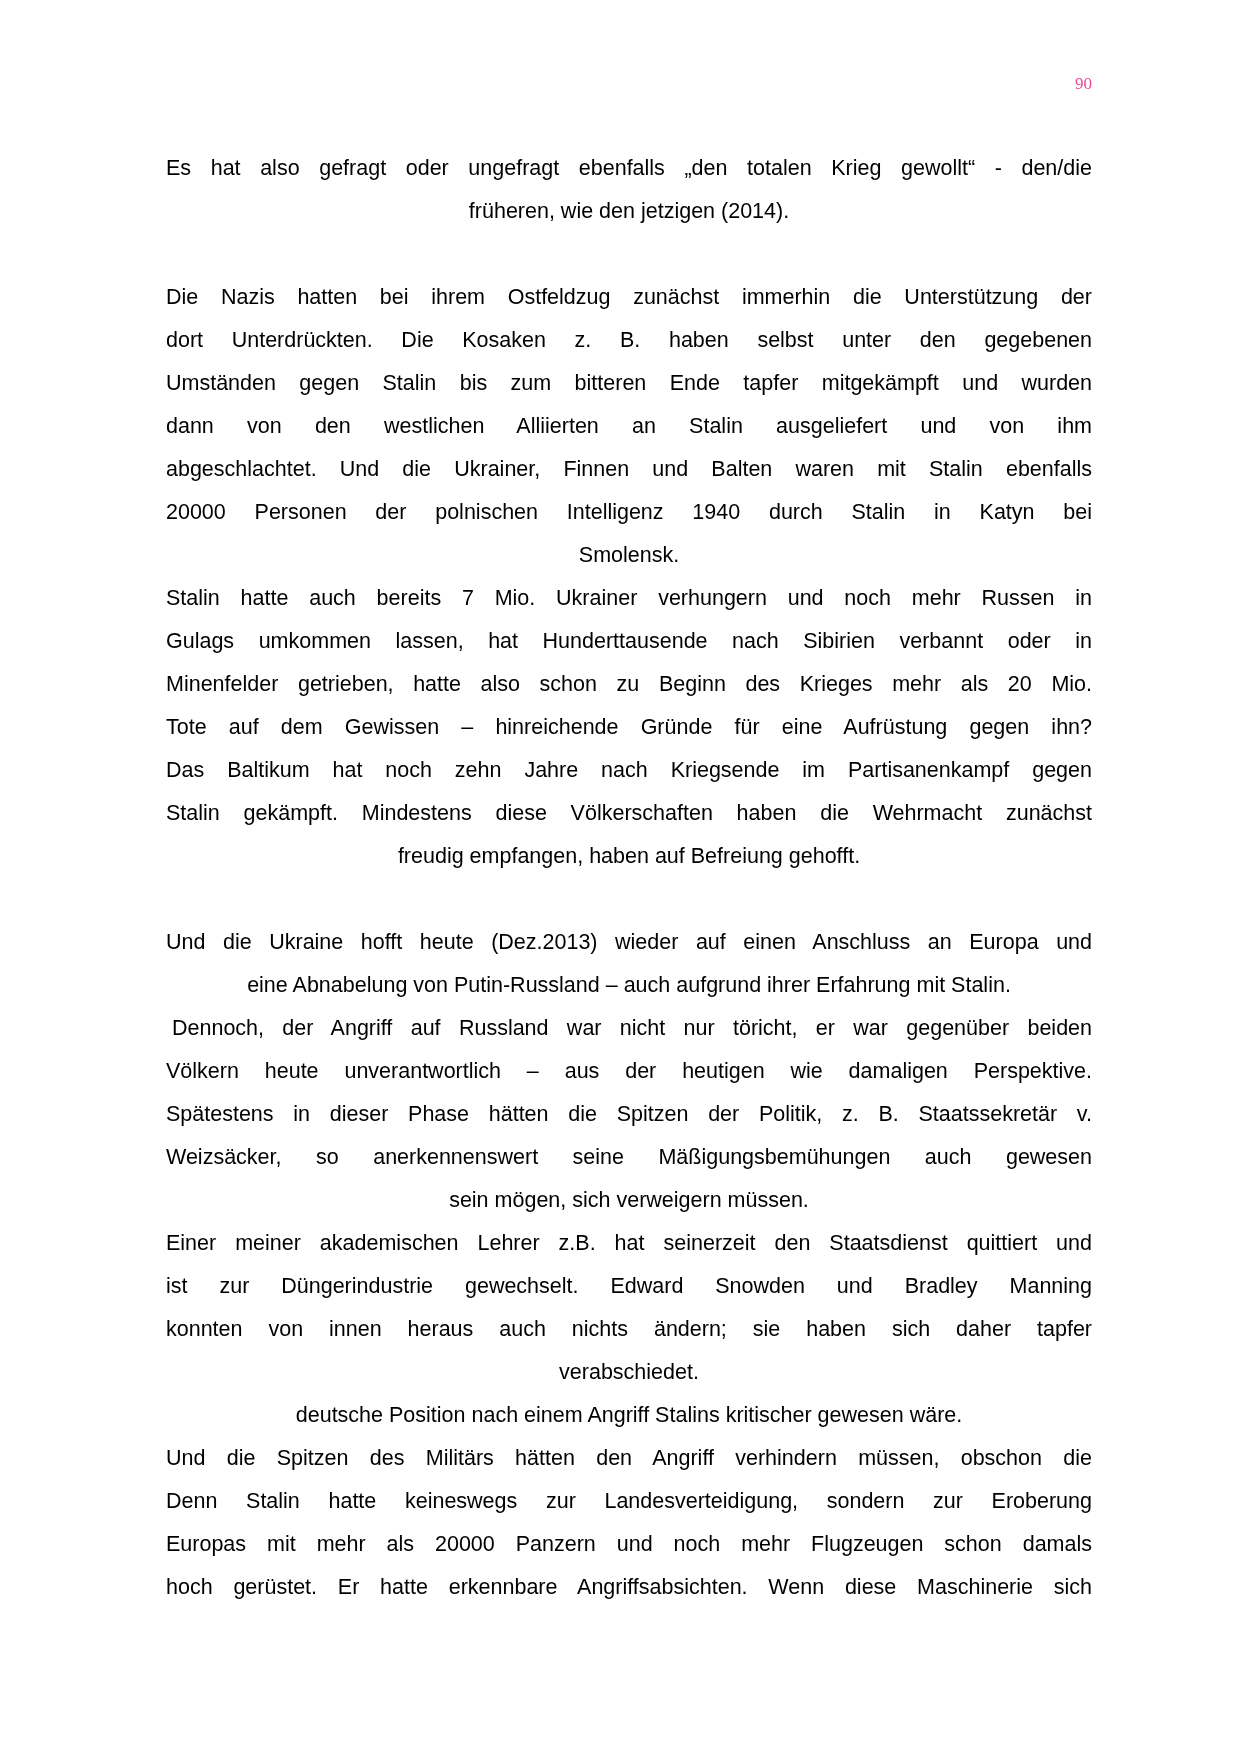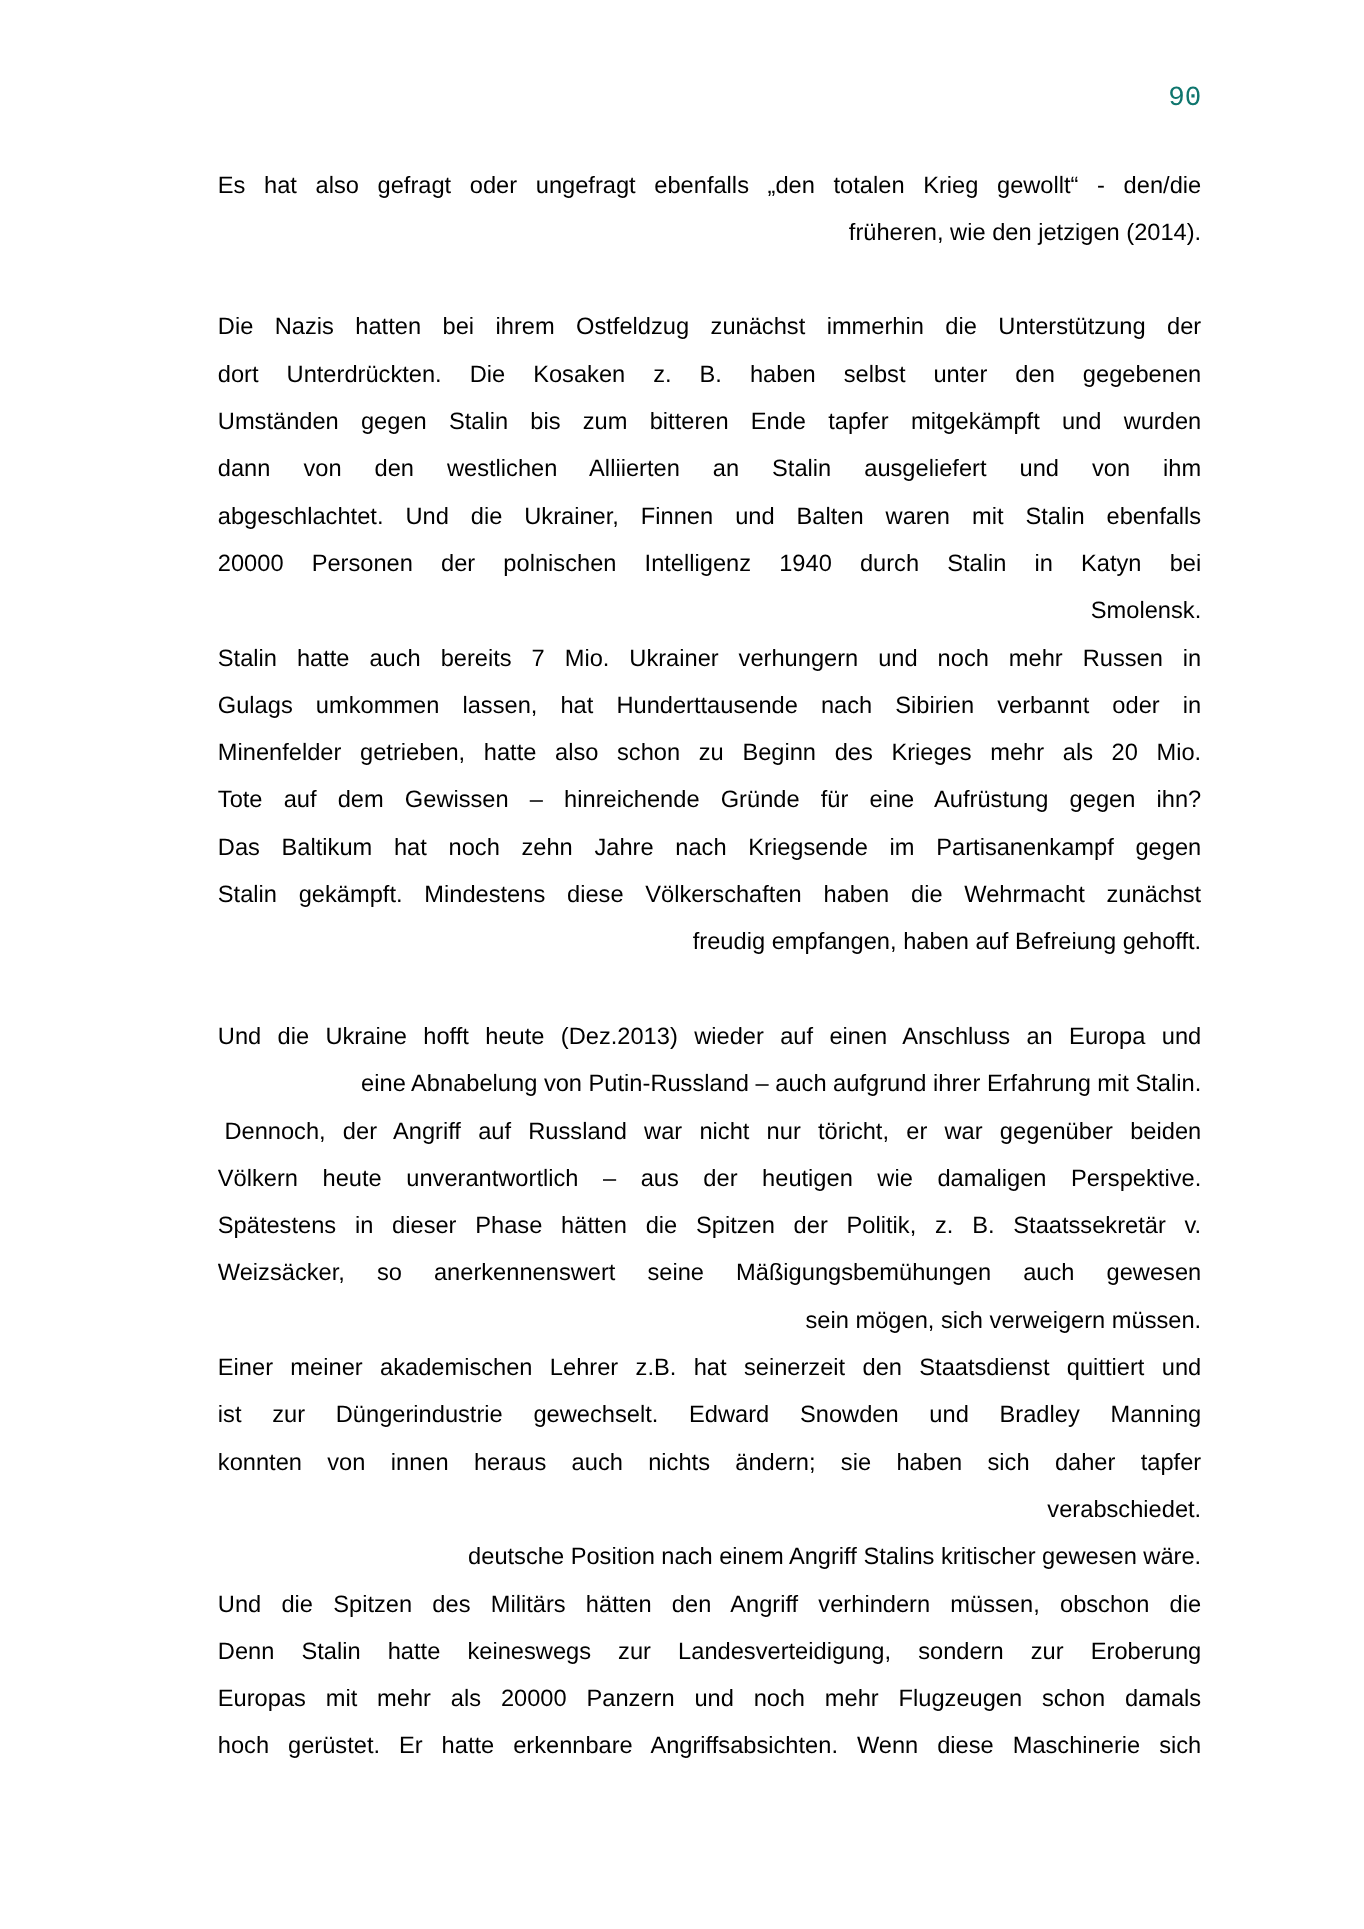--- a/index.html
+++ b/index.html
@@ -1,28 +1,28 @@
 <!DOCTYPE html>
 <html><head>
 <meta charset="utf-8">
 <style>
   html, body { margin: 0; padding: 0; background: #ffffff; }
   body { width: 1240px; height: 1754px; position: relative; overflow: hidden; }
   .page-number {
     position: absolute; top: 74px; right: 148px;
-    font-family: Liberation Mono, monospace; font-size: 25px; color: #0f766e;
+    font-family: Liberation Serif, serif; font-size: 17px; color: #ec4899;
   }
   .body-text {
     position: absolute; top: 147px; left: 166px; width: 926px;
     font-family: "Liberation Sans", sans-serif; font-size: 21.5px; color: #000;
     line-height: 43px;
   }
-  .line { display: block; white-space: nowrap; height: 43px; margin-left: 32px; }
+  .line { display: block; white-space: nowrap; height: 43px; }
   .line.j { text-align: justify; text-align-last: justify; white-space: normal; overflow: hidden; }
-  .line.l { text-align: right; }
+  .line.l { text-align: center; }
   .line.indent { padding-left: 6px; }
   .blank { display: block; height: 43px; }
 </style>
 </head>
 <body>
 
 <div class="page-number">90</div>
 
 <div class="body-text">
 

